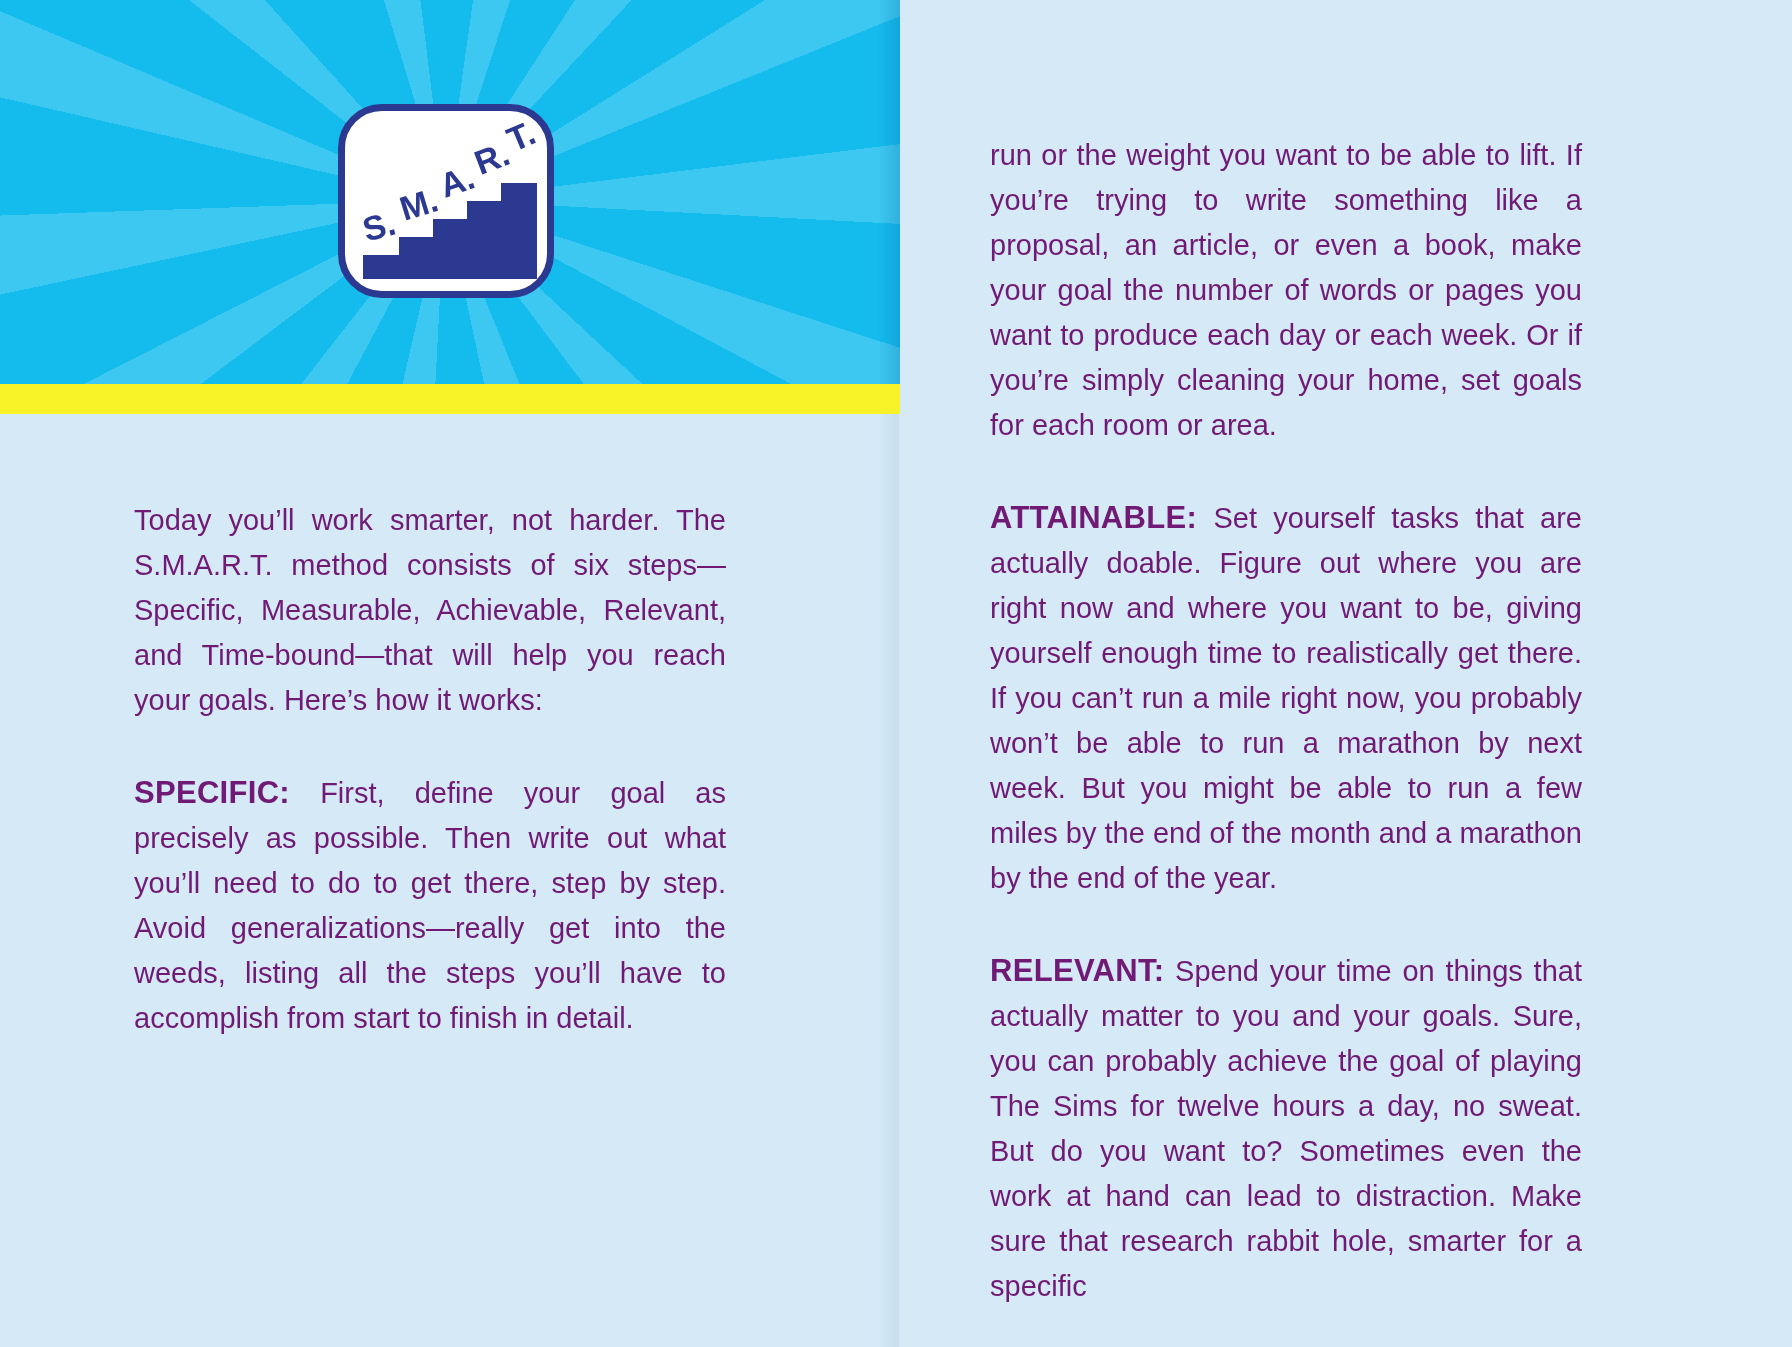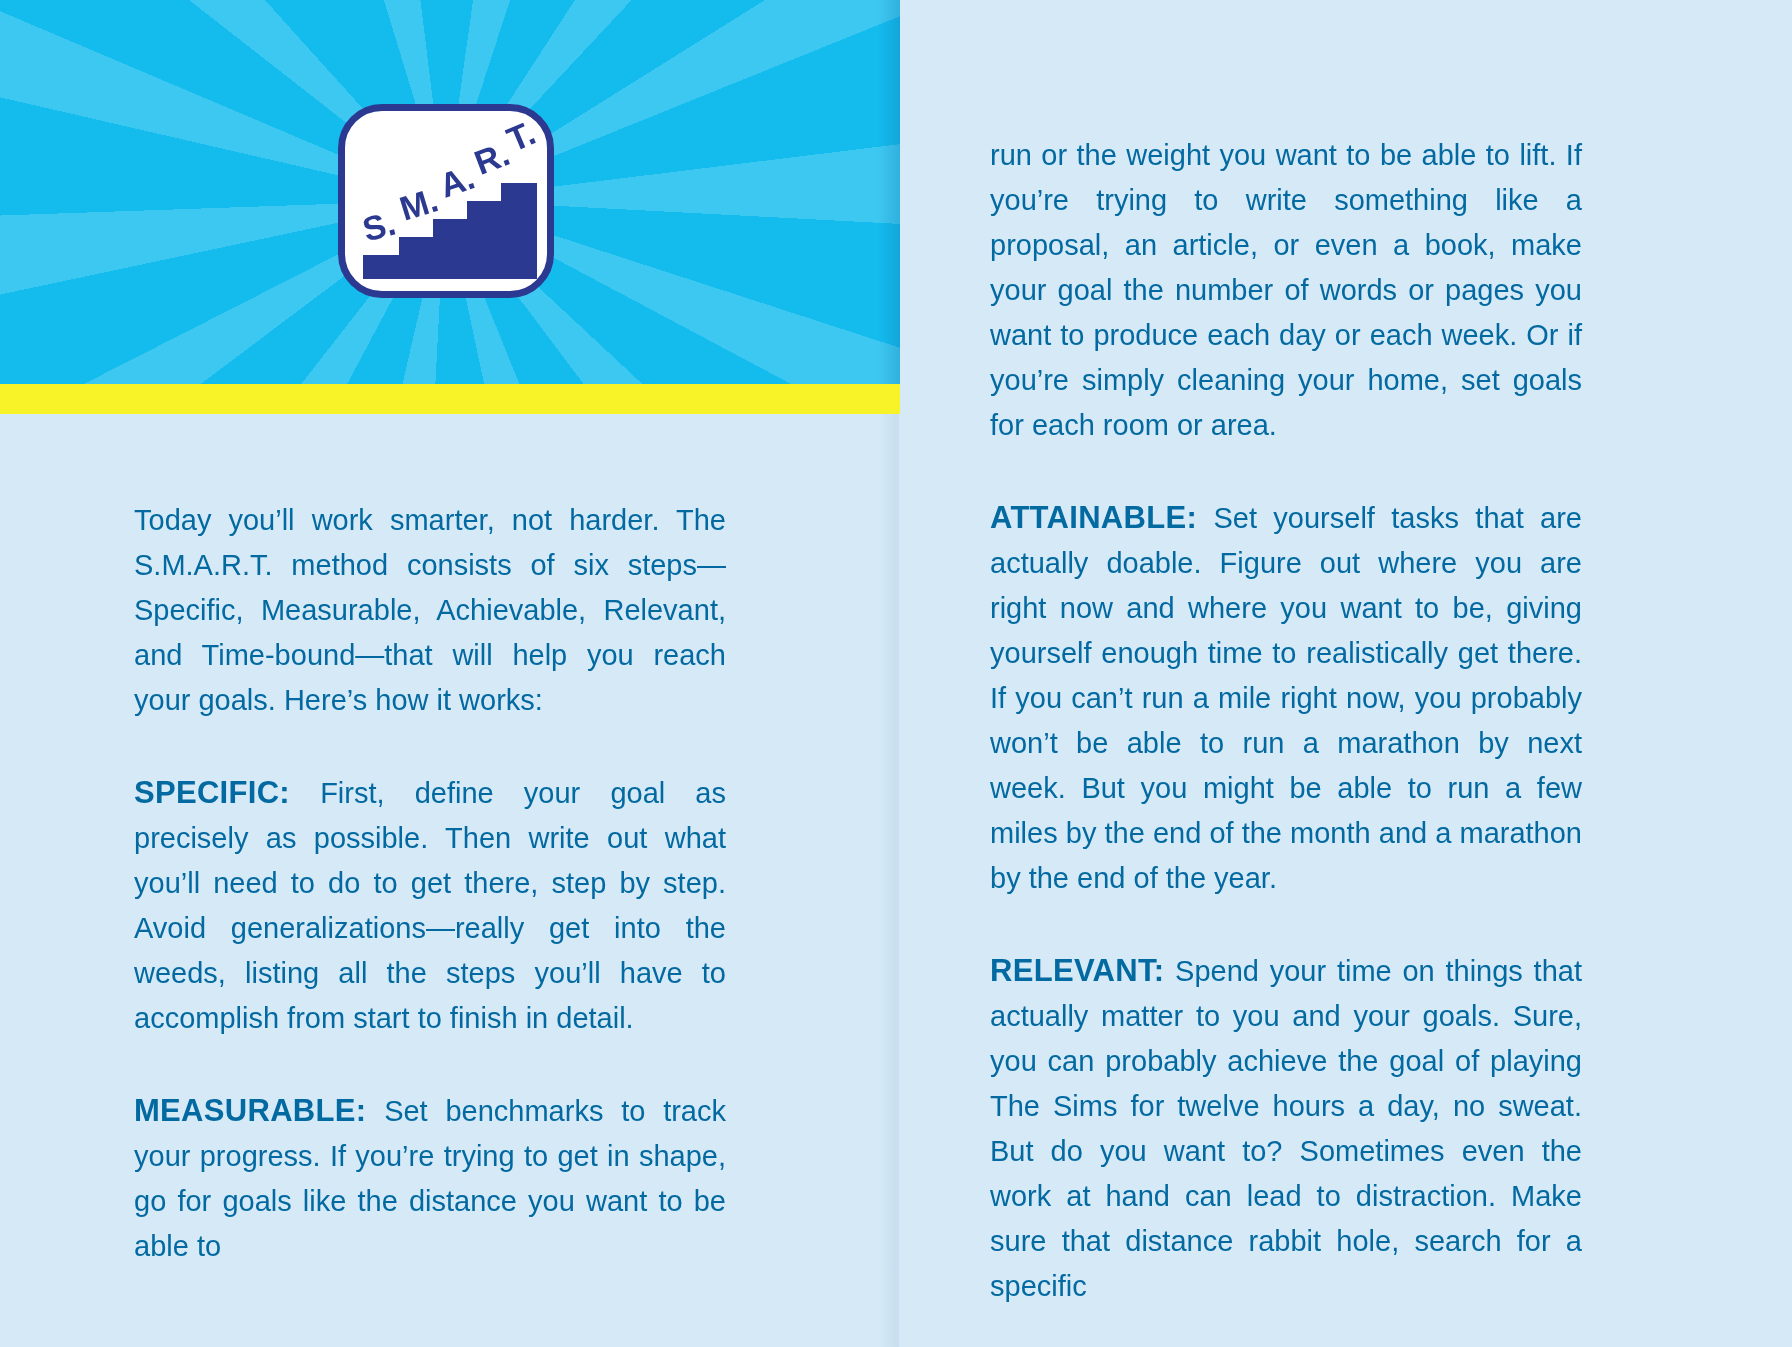--- a/index.html
+++ b/index.html
@@ -41,21 +41,21 @@
     font-family:"Liberation Sans", sans-serif;
   }
   .l-s{left:18px;top:96px;transform:rotate(-15deg);}
   .l-m{left:55px;top:74px;transform:rotate(-17deg);}
   .l-a{left:95px;top:51px;transform:rotate(-19deg);}
   .l-r{left:130px;top:28px;transform:rotate(-21deg);}
   .l-t{left:163px;top:6px;transform:rotate(-23deg);}
   
   .col{
     position:absolute;width:592px;
-    color:#0369a1;
+    color:#701a75;
     font-size:29px;line-height:45px;
     text-align:justify;
   }
   .col-left{left:102px;top:498px;margin-left:32px;}
   .col-right{left:990px;top:133px;}
   .col p{margin:0 0 47px 0;}
   .col p:last-child{margin-bottom:0;}
   .lead{font-weight:bold;font-size:31px;letter-spacing:.3px;}
   .ital{}
 </style>
@@ -78,28 +78,25 @@
     </div>
   </div>
   <div class="stripe"></div>
   <div class="seam"></div>
 
   <div class="col col-left">
     <p><span>Today you’ll work smarter, not harder. The S.M.A.R.T. method consists of six steps—Specific, Measurable, Achievable, Relevant, and Time-bound—that will help you reach your goals. Here’s how it works:</span></p>
     <p>
       <span class="lead">SPECIFIC:</span><span> First, define your goal as precisely as possible. Then write out what you’ll need to do to get there, step by step. Avoid generalizations—really get into the weeds, listing all the steps you’ll have to accomplish from start to finish in detail.</span>
     </p>
-    <p>
-      <span class="lead">MEASURABLE:</span><span> Set benchmarks to track your progress. If you’re trying to get in shape, go for goals like the distance you want to be able to</span>
-    </p>
   </div>
 
   <div class="col col-right">
     <p><span>run or the weight you want to be able to lift. If you’re trying to write something like a proposal, an article, or even a book, make your goal the number of words or pages you want to produce each day or each week. Or if you’re simply cleaning your home, set goals for each room or area.</span></p>
     <p>
       <span class="lead">ATTAINABLE:</span><span> Set yourself tasks that are actually doable. Figure out where you are right now and where you want to be, giving yourself enough time to realistically get there. If you can’t run a mile right now, you probably won’t be able to run a marathon by next week. But you might be able to run a few miles by the end of the month and a marathon by the end of the year.</span>
     </p>
     <p>
-      <span class="lead">RELEVANT:</span><span> Spend your time on things that actually matter to you and your goals. Sure, you can probably achieve the goal of playing </span><span class="ital">The Sims</span><span> for twelve hours a day, no sweat. But do you want to? Sometimes even the work at hand can lead to distraction. Make sure that distance rabbit hole, search for a specific</span>
+      <span class="lead">RELEVANT:</span><span> Spend your time on things that actually matter to you and your goals. Sure, you can probably achieve the goal of playing </span><span class="ital">The Sims</span><span> for twelve hours a day, no sweat. But do you want to? Sometimes even the work at hand can lead to distraction. Make sure that research rabbit hole, smarter for a specific</span>
     </p>
   </div>
 
 </div>
 
 </body></html>

